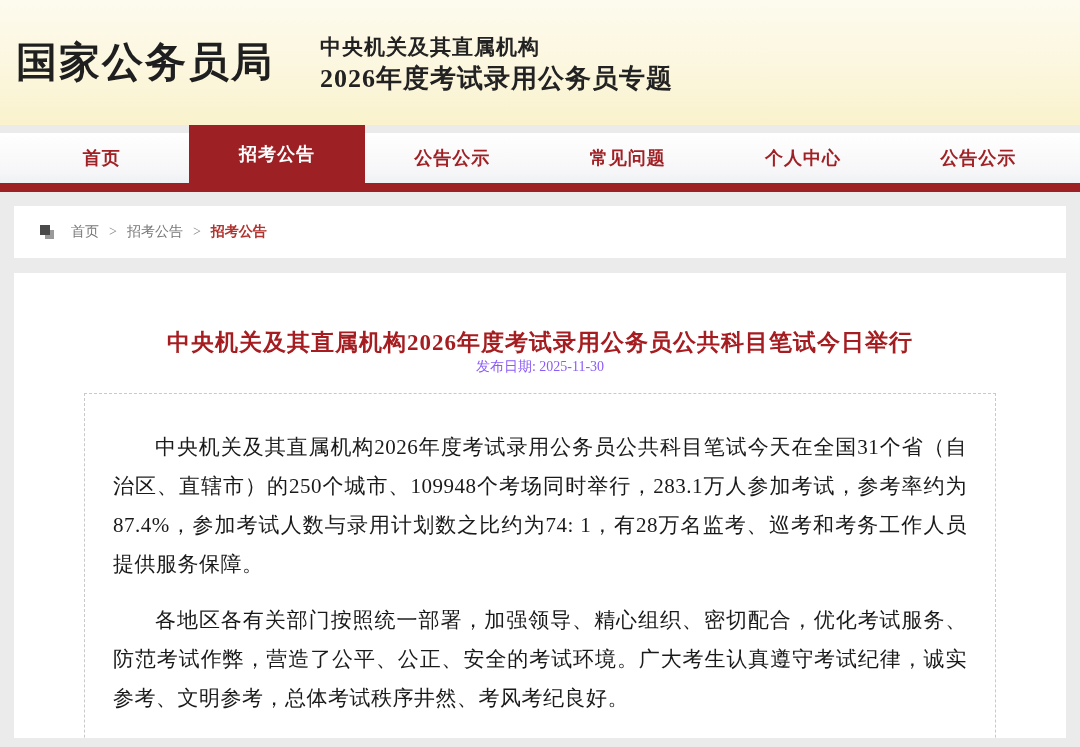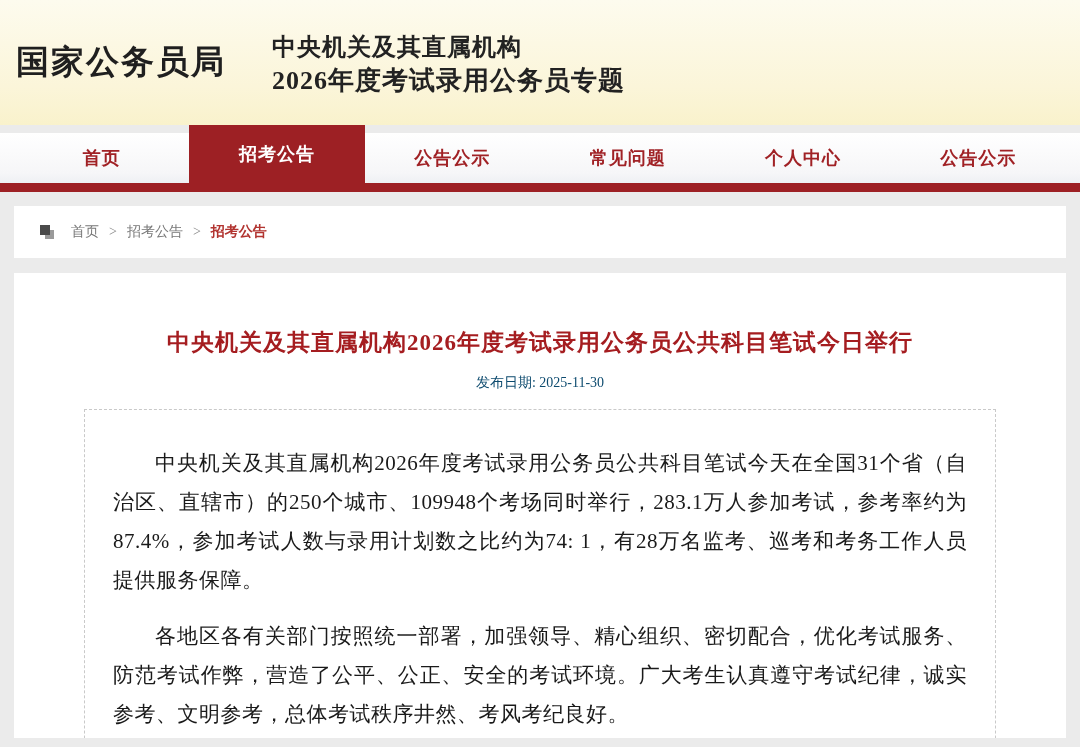--- a/index.html
+++ b/index.html
@@ -11,25 +11,25 @@
   }
 
   
   .header {
     height:125px;
     background:linear-gradient(180deg,#fdfbee 0%,#fbf5d9 70%,#f9f2cc 100%);
     display:flex; align-items:center;
     padding-left:16px;
   }
   .site-name {
-    font-size:33px; font-weight:700; color:#1f1f1f; letter-spacing:2px;
+    font-size:41px; font-weight:700; color:#1f1f1f; letter-spacing:2px;
     cursor:pointer;
   }
   .header-titles { margin-left:46px; padding-top:4px; }
-  .header-sub1 { font-size:24px; font-weight:700; color:#222; letter-spacing:1px; }
+  .header-sub1 { font-size:21px; font-weight:700; color:#222; letter-spacing:1px; }
   .header-sub2 { font-size:26px; font-weight:700; color:#222; letter-spacing:1px; }
 
   
   .navbar { position:relative; height:58px; }
   .nav-white {
     position:absolute; left:0; right:0; top:8px; height:50px;
     background:linear-gradient(180deg,#ffffff 0%,#f6f6f8 80%,#eef0f3 100%);
   }
   .nav-items {
     position:relative; display:flex; height:58px; padding:0 14px;
@@ -66,21 +66,21 @@
   .main-card {
     margin:15px 14px 0; background:#ffffff;
     height:465px; overflow:hidden;
     padding-top:54px;
   }
   .article-title {
     text-align:center; font-size:23px; font-weight:700; color:#a51d20;
     letter-spacing:1px;
   }
   .article-date {
-    text-align:center; font-size:14px; color:#0c4a6e; margin-top:16px;
+    text-align:center; font-size:14px; color:#8b5cf6; 
   }
   .article-box {
     margin:17px 70px 0; height:420px;
     border:1px dashed #c9c9c9;
     padding:34px 16px 0;
   }
   .article-box p {
     margin:0 12px 17px; font-size:21px; line-height:39px; color:#1a1a1a;
     text-align:justify; text-indent:2em; letter-spacing:0.5px;
   }

